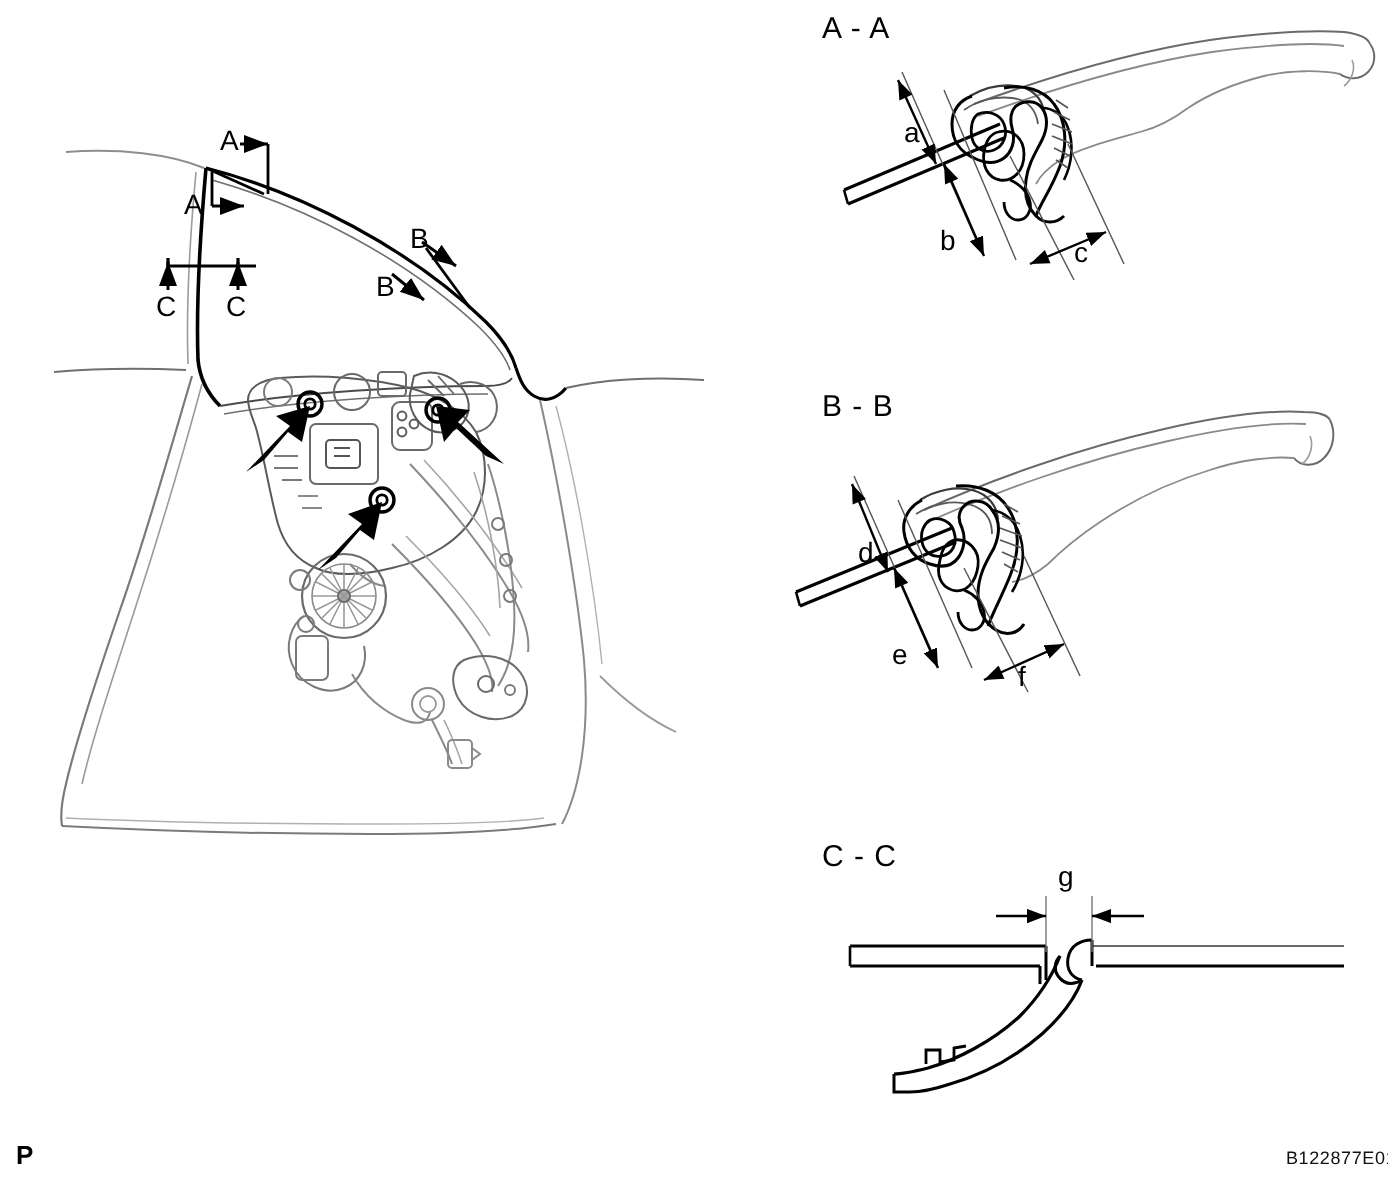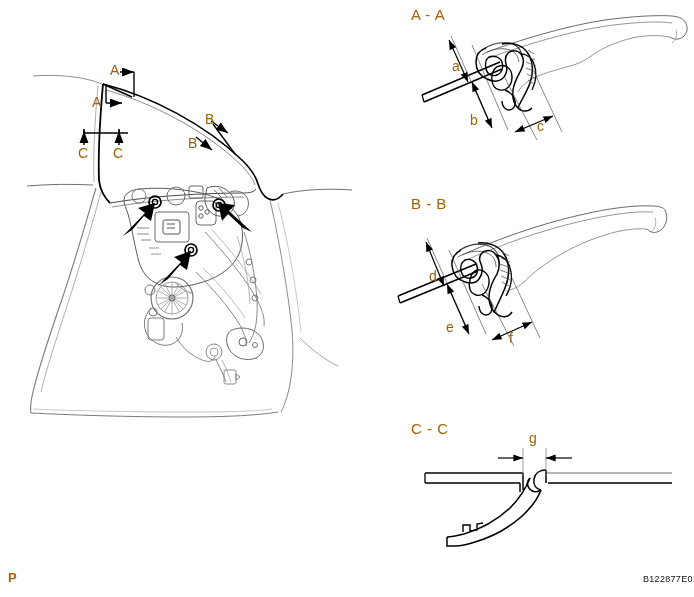--- a/index.html
+++ b/index.html
@@ -23,21 +23,21 @@
   }
   .fig-svg {
     position: absolute;
     left: 0; top: 0;
     width: 694px;
     height: 597px;
   }
   .lbl {
     position: absolute;
     font-family: "Liberation Sans", sans-serif;
-    color: #a16207;
+    color: #000000;
     white-space: nowrap;
     line-height: 1;
     user-select: none;
   }
   .lbl-section {
     font-size: 15px;
     letter-spacing: 0.5px;
   }
   .lbl-mark {
     font-size: 14px;

